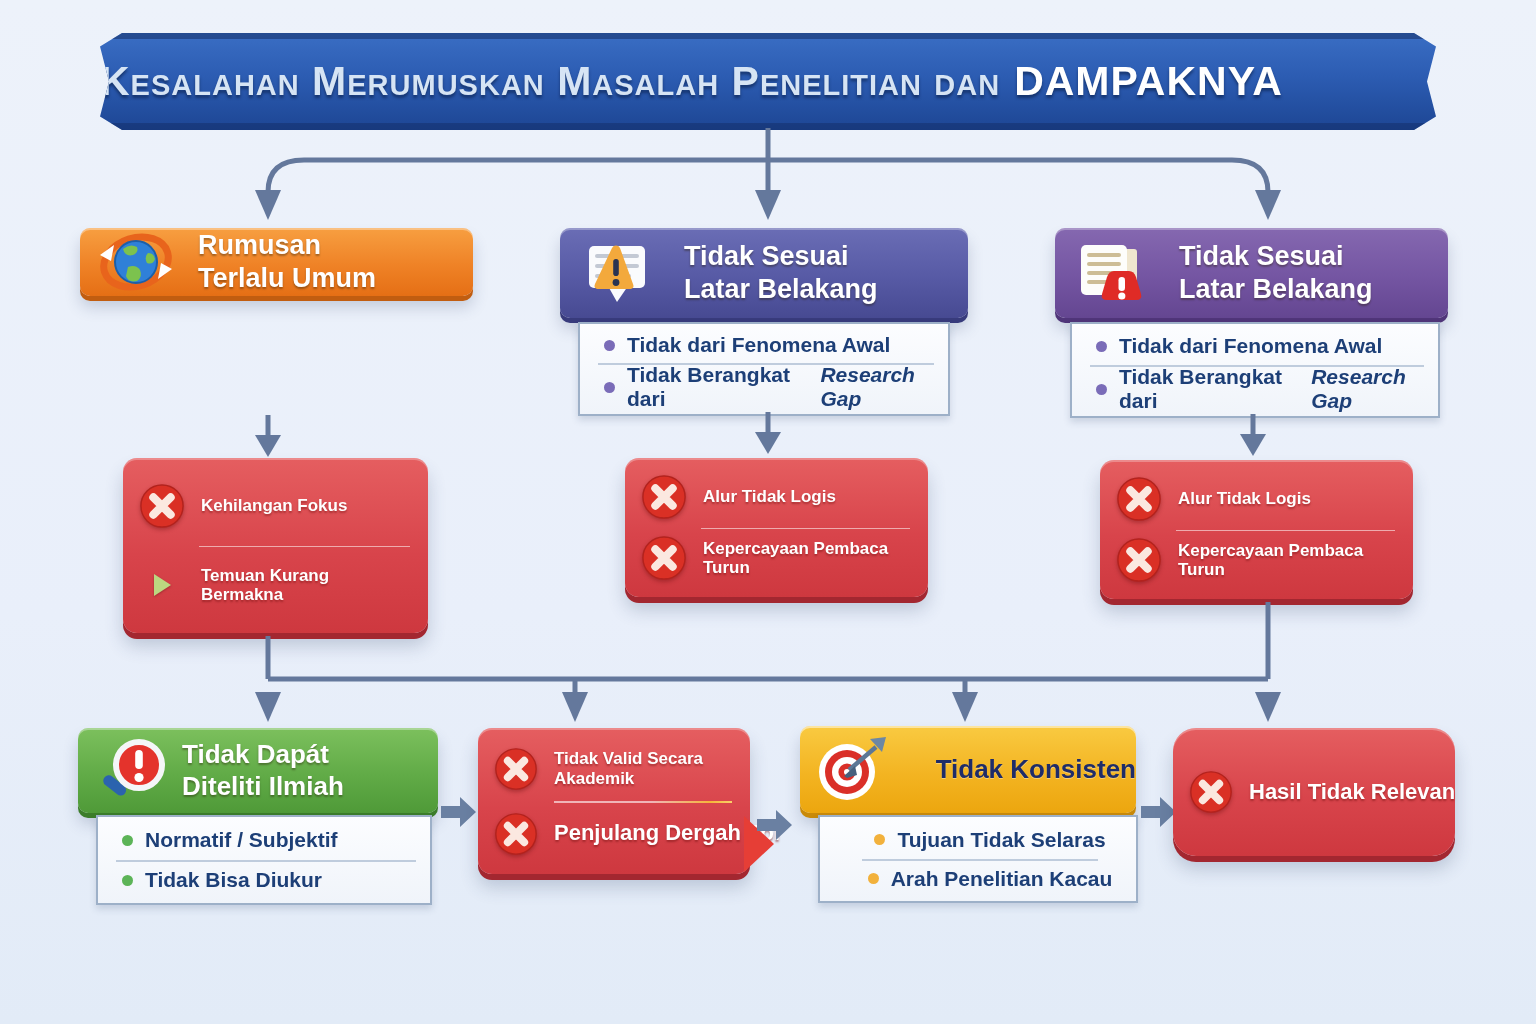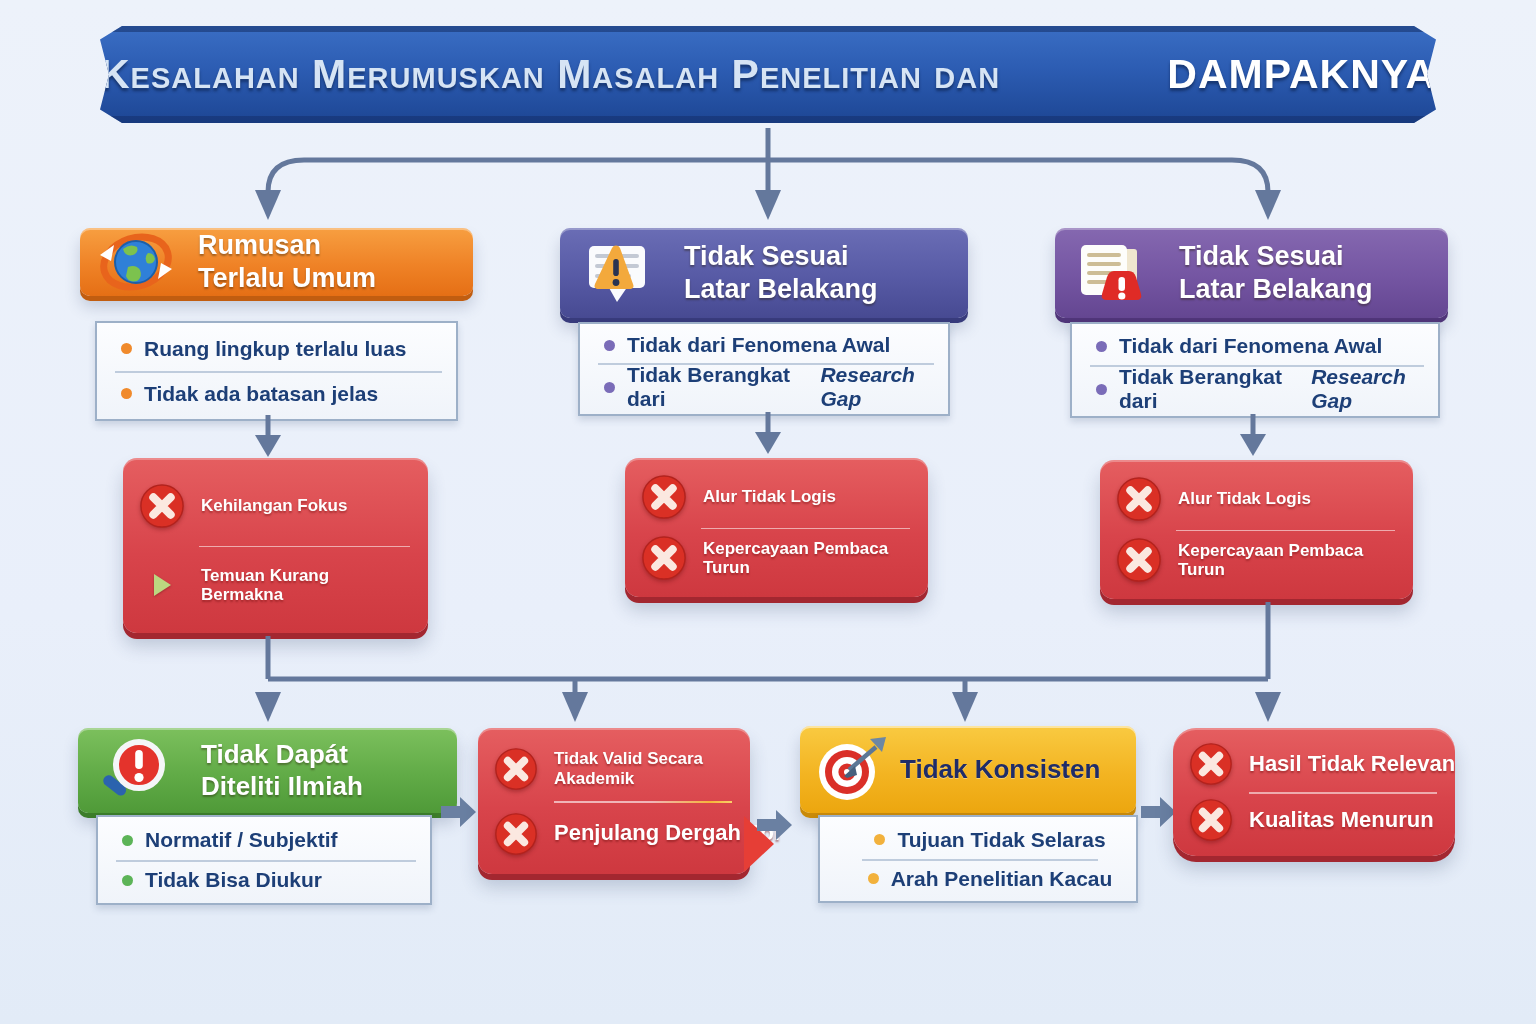--- a/index.html
+++ b/index.html
@@ -3,24 +3,24 @@
 <meta charset="utf-8">
 <style>
   html,body{margin:0;padding:0;background:#dde6f2;}
   .stage{
     position:relative;width:1536px;height:1024px;overflow:hidden;
     background:linear-gradient(180deg,#edf2fa 0%,#e9effa 60%,#e2ebf7 100%);
     font-family:"Liberation Sans",sans-serif;font-weight:bold;
   }
   
   .banner{
-    position:absolute;left:100px;top:26px;width:1336px;height:97px;
+    position:absolute;left:100px;top:33px;width:1336px;height:97px;
     background:linear-gradient(180deg,#3a6ec4 0%,#2c5cb2 45%,#1d4694 100%);
     clip-path:polygon(22px 0,calc(100% - 22px) 0,100% 14%,calc(100% - 9px) 50%,100% 86%,calc(100% - 22px) 100%,22px 100%,0 86%,9px 50%,0 14%);
-    display:flex;align-items:center;justify-content:space-between;
+    display:flex;align-items:center;justify-content:flex-start;
     box-shadow:inset 0 6px 0 rgba(13,34,82,.45), inset 0 -7px 0 rgba(13,34,82,.35);
   }
   .t-main{
     font-variant:small-caps;font-size:41px;letter-spacing:1px;color:#d6e4f4;
     text-shadow:0 3px 3px rgba(8,25,62,.55);
   }
   .t-em{
     margin-left:14px;font-size:41px;letter-spacing:1px;color:#ffffff;
     text-transform:uppercase;font-weight:900;text-shadow:0 3px 3px rgba(8,25,62,.55);
   }
@@ -29,21 +29,21 @@
   .conn path{fill:none;stroke:#64789c;stroke-width:5px;}
   .conn polygon{fill:#64789c;}
   
   .hdr{position:absolute;border-radius:10px;display:flex;align-items:center;}
   .hdr .hdr-icon{position:absolute;left:18px;top:50%;transform:translateY(-50%);}
   .hdr .hdr-text{margin-left:118px;font-size:27px;line-height:1.22;color:#fff;text-shadow:0 2px 2px rgba(40,30,10,.4);}
   .hdr-orange{background:linear-gradient(180deg,#f79f41 0%,#ef8226 55%,#e56f15 100%);box-shadow:0 5px 0 #c15d10,0 11px 15px rgba(50,70,110,.22),inset 0 2px 0 rgba(255,255,255,.35);}
   .hdr-indigo{background:linear-gradient(180deg,#6a6db5 0%,#575aa5 55%,#474a92 100%);box-shadow:0 5px 0 #383b7c,0 11px 15px rgba(50,70,110,.22),inset 0 2px 0 rgba(255,255,255,.3);}
   .hdr-purple{background:linear-gradient(180deg,#8568b0 0%,#7455a2 55%,#644691 100%);box-shadow:0 5px 0 #503579,0 11px 15px rgba(50,70,110,.22),inset 0 2px 0 rgba(255,255,255,.3);}
   .hdr-green{background:linear-gradient(180deg,#7cc05d 0%,#61ab47 55%,#4f9a38 100%);box-shadow:0 5px 0 #3c7d2a,0 11px 15px rgba(50,70,110,.22),inset 0 2px 0 rgba(255,255,255,.35);}
-  .hdr-yellow{background:linear-gradient(180deg,#f9ca41 0%,#f3b422 55%,#eca60e 100%);box-shadow:0 5px 0 #c98a0a,0 11px 15px rgba(50,70,110,.22),inset 0 2px 0 rgba(255,255,255,.5);}
+  .hdr-yellow{background:linear-gradient(180deg,#f9ca41 0%,#f3b422 55%,#eca60e 100%);box-shadow:0 5px 0 #c98a0a,0 11px 15px rgba(50,70,110,.22),inset 0 2px 0 rgba(255,255,255,.5);justify-content:flex-end;}
   .hdr-yellow .hdr-text{color:#1f2c68;text-shadow:0 1px 0 rgba(255,255,255,.35);}
   
   .causes{
     position:absolute;background:linear-gradient(180deg,#fcfdff 0%,#f0f4fa 100%);
     border:2px solid #9db0c8;box-shadow:0 4px 7px rgba(50,70,110,.18);
     display:flex;flex-direction:column;padding:3px 0;box-sizing:border-box;
   }
   .cause-row{position:relative;flex:1;display:flex;align-items:center;padding-left:24px;}
   .cause-row + .cause-row::before{content:"";position:absolute;top:0;left:18px;right:14px;height:1.5px;background:#bfccdd;}
   .bullet{width:11px;height:11px;border-radius:50%;margin-right:12px;flex:0 0 auto;}
@@ -143,32 +143,20 @@
       <path d="M39 30 h15 q5 0 7 6 l5 17 q1.5 6 -5 6 H32 q-6.5 0 -5 -6 l5 -17 q2 -6 7 -6z" fill="#df2b26"></path>
       <rect x="43.5" y="36" width="6.5" height="14" rx="3.2" fill="#ffffff"></rect>
       <circle cx="46.8" cy="55" r="3.6" fill="#ffffff"></circle>
     </svg>
     <div class="hdr-text" style="margin-left:124px;">
       <div>Tidak Sesuai</div>
       <div>Latar Belakang</div>
     </div>
   </div>
 
-  <div class="causes" style="left:95px;top:321px;width:363px;height:100px;">
-    <div class="cause-row">
-      <span class="bullet bullet-orange"></span>
-      <span class="cause-text">Ruang lingkup terlalu luas</span>
-
-    </div>
-    <div class="cause-row">
-      <span class="bullet bullet-orange"></span>
-      <span class="cause-text">Tidak ada batasan jelas</span>
-
-    </div>
-  </div>
 
   <div class="causes" style="left:578px;top:322px;width:372px;height:94px;">
     <div class="cause-row">
       <span class="bullet bullet-violet"></span>
       <span class="cause-text">Tidak dari Fenomena Awal</span>
 
     </div>
     <div class="cause-row">
       <span class="bullet bullet-violet"></span>
       <span class="cause-text">Tidak Berangkat dari</span>
@@ -257,21 +245,21 @@
     <path d="M1088 6 L1088 83"></path>
     <path d="M88 83 L1088 83"></path>
     <path d="M395 83 L395 98"></path>
     <path d="M785 83 L785 98"></path>
     <polygon points="75,96 101,96 88,126"></polygon>
     <polygon points="382,96 408,96 395,126"></polygon>
     <polygon points="772,96 798,96 785,126"></polygon>
     <polygon points="1075,96 1101,96 1088,126"></polygon>
   </svg>
 
-  <div class="hdr hdr-green hdr-bottom" style="left:78px;top:728px;width:360px;height:85px;padding-left:19px;">
+  <div class="hdr hdr-green hdr-bottom" style="left:78px;top:728px;width:360px;height:85px;">
     <svg class="hdr-icon" style="left:24px;" width="66" height="66" viewBox="0 0 66 66">
       <rect x="0" y="42" width="26" height="11" rx="5.5" transform="rotate(38 13 47)" fill="#2b63ae"></rect>
       <circle cx="37" cy="27" r="23" fill="#e4332c" stroke="#f4f6f8" stroke-width="6"></circle>
       <rect x="33.2" y="12" width="7.6" height="19" rx="3.8" fill="#ffffff"></rect>
       <circle cx="37" cy="39.5" r="4.6" fill="#ffffff"></circle>
     </svg>
     <div class="hdr-text">
       <div>Tidak Dapát</div>
       <div>Diteliti Ilmiah</div>
     </div>
@@ -346,22 +334,15 @@
   </svg>
 
   <div class="fx" style="left:1173px;top:728px;width:282px;height:128px;border-radius:23px;">
     <div class="fx-row">
       <svg class="xicon xicon-sm" viewBox="0 0 48 48">
         <circle cx="24" cy="24" r="22" fill="#da3025" stroke="#b3221d" stroke-width="1.5"></circle>
         <path d="M15 15 L33 33 M33 15 L15 33" stroke="#fbe8e0" stroke-width="8.5" stroke-linecap="round"></path>
       </svg>
       <span class="fx-text" style="font-size:22px;white-space:nowrap;">Hasil Tidak Relevan</span>
     </div>
-    <div class="fx-row">
-      <svg class="xicon xicon-sm" viewBox="0 0 48 48">
-        <circle cx="24" cy="24" r="22" fill="#da3025" stroke="#b3221d" stroke-width="1.5"></circle>
-        <path d="M15 15 L33 33 M33 15 L15 33" stroke="#fbe8e0" stroke-width="8.5" stroke-linecap="round"></path>
-      </svg>
-      <span class="fx-text" style="font-size:22px;white-space:nowrap;">Kualitas Menurun</span>
-    </div>
   </div>
 
 </div>
 
 </body></html>

